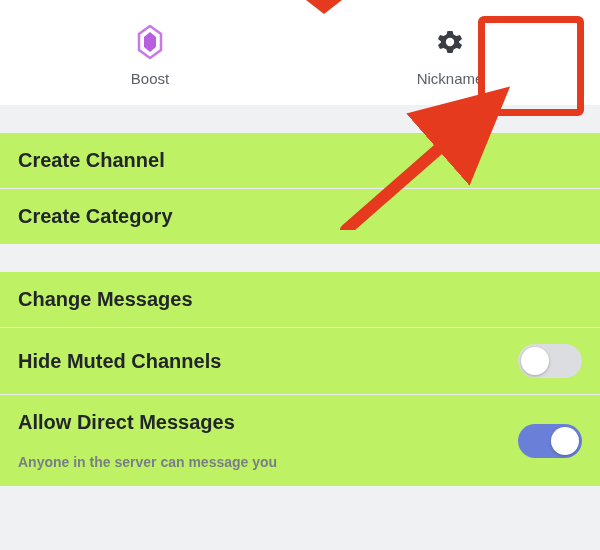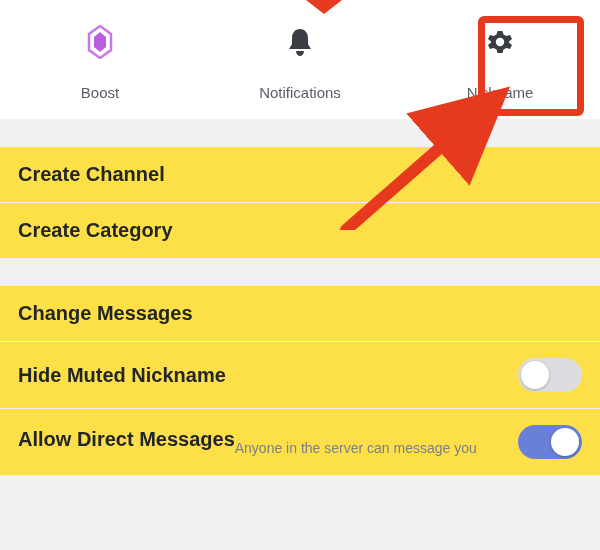--- a/index.html
+++ b/index.html
@@ -13,21 +13,21 @@
     .top-actions {
       background: #fff;
       display: flex;
       padding: 24px 0 18px 0;
     }
     .action-item {
       flex: 1;
       display: flex;
       flex-direction: column;
       align-items: center;
-      gap: 24px;
+      gap: 10px;
       cursor: pointer;
     }
     .action-label {
       font-size: 15px;
       color: #5a5e66;
     }
     .icon-wrap {
       height: 36px;
       display: flex;
       align-items: center;
@@ -49,43 +49,43 @@
       left: 286px;
       width: 230px;
       height: 230px;
       pointer-events: none;
     }
     .section-gap {
       height: 28px;
       background: #f0f1f3;
     }
     .section {
-      background: #fde047;
+      background: #bef264;
     }
     .row {
       padding: 16px 18px;
       border-bottom: 1px solid #ececee;
       display: flex;
       align-items: center;
       justify-content: space-between;
       cursor: pointer;
     }
     .row:last-child { border-bottom: none; }
     .row-title {
       font-size: 20px;
       font-weight: 700;
       color: #22252a;
     }
     .row-sub {
       font-size: 14px;
       color: #7a7e87;
-      margin-top: 12px;
-      font-weight: 400;
+      margin-top: 20px;
+      font-weight: 700;
     }
-    .row-text { display: flex; flex-direction: row; }
+    .row-text { display: flex; flex-direction: column; }
     .toggle {
       width: 64px;
       height: 34px;
       border-radius: 34px;
       position: relative;
       flex-shrink: 0;
     }
     .toggle .knob {
       position: absolute;
       width: 28px;
@@ -118,29 +118,20 @@
     <div class="icon-wrap">
       <svg width="26" height="34" viewBox="0 0 26 34">
         <path d="M13 1 L24 9 L24 25 L13 33 L2 25 L2 9 Z" fill="none" stroke="#c77ae6" stroke-width="2.5"></path>
         <path d="M13 7 L19 12 L19 22 L13 27 L7 22 L7 12 Z" fill="#b85fe0"></path>
       </svg>
     </div>
     <span class="action-label">Boost</span>
   </div>
 
 
-  <div class="action-item">
-    <div class="icon-wrap">
-      <svg width="28" height="30" viewBox="0 0 28 30">
-        <path d="M14 2 C9 2 6 6 6 11 L6 17 L3 22 L25 22 L22 17 L22 11 C22 6 19 2 14 2 Z" fill="#3a3d44"></path>
-        <path d="M10 24 C10 27 12 29 14 29 C16 29 18 27 18 24 Z" fill="#3a3d44"></path>
-      </svg>
-    </div>
-    <span class="action-label">Notifications</span>
-  </div>
 
   <div class="action-item">
     <div class="icon-wrap">
       <svg width="30" height="30" viewBox="0 0 30 30">
         <path d="M15 4 L17.5 4 L18.5 7.5 L21.5 9 L25 8 L27 12 L24 14.5 L24 15.5 L27 18 L25 22 L21.5 21 L18.5 22.5 L17.5 26 L12.5 26 L11.5 22.5 L8.5 21 L5 22 L3 18 L6 15.5 L6 14.5 L3 12 L5 8 L8.5 9 L11.5 7.5 L12.5 4 Z" fill="#3a3d44"></path>
         <circle cx="15" cy="15" r="4.2" fill="#fff"></circle>
       </svg>
     </div>
     <span class="action-label">Nickname</span>
   </div>
@@ -157,21 +148,21 @@
   </div>
 </div>
 
 <div class="section-gap"></div>
 
 <div class="section">
   <div class="row">
     <span class="row-title">Change Messages</span>
   </div>
   <div class="row">
-    <span class="row-title">Hide Muted Nickname</span>
+    <span class="row-title">Hide Muted Channels</span>
     <div class="toggle off">
         <div class="knob"></div>
       </div>
   </div>
   <div class="row">
     <div class="row-text">
       <span class="row-title">Allow Direct Messages</span>
       <span class="row-sub">Anyone in the server can message you</span>
     </div>
     <div class="toggle on">

